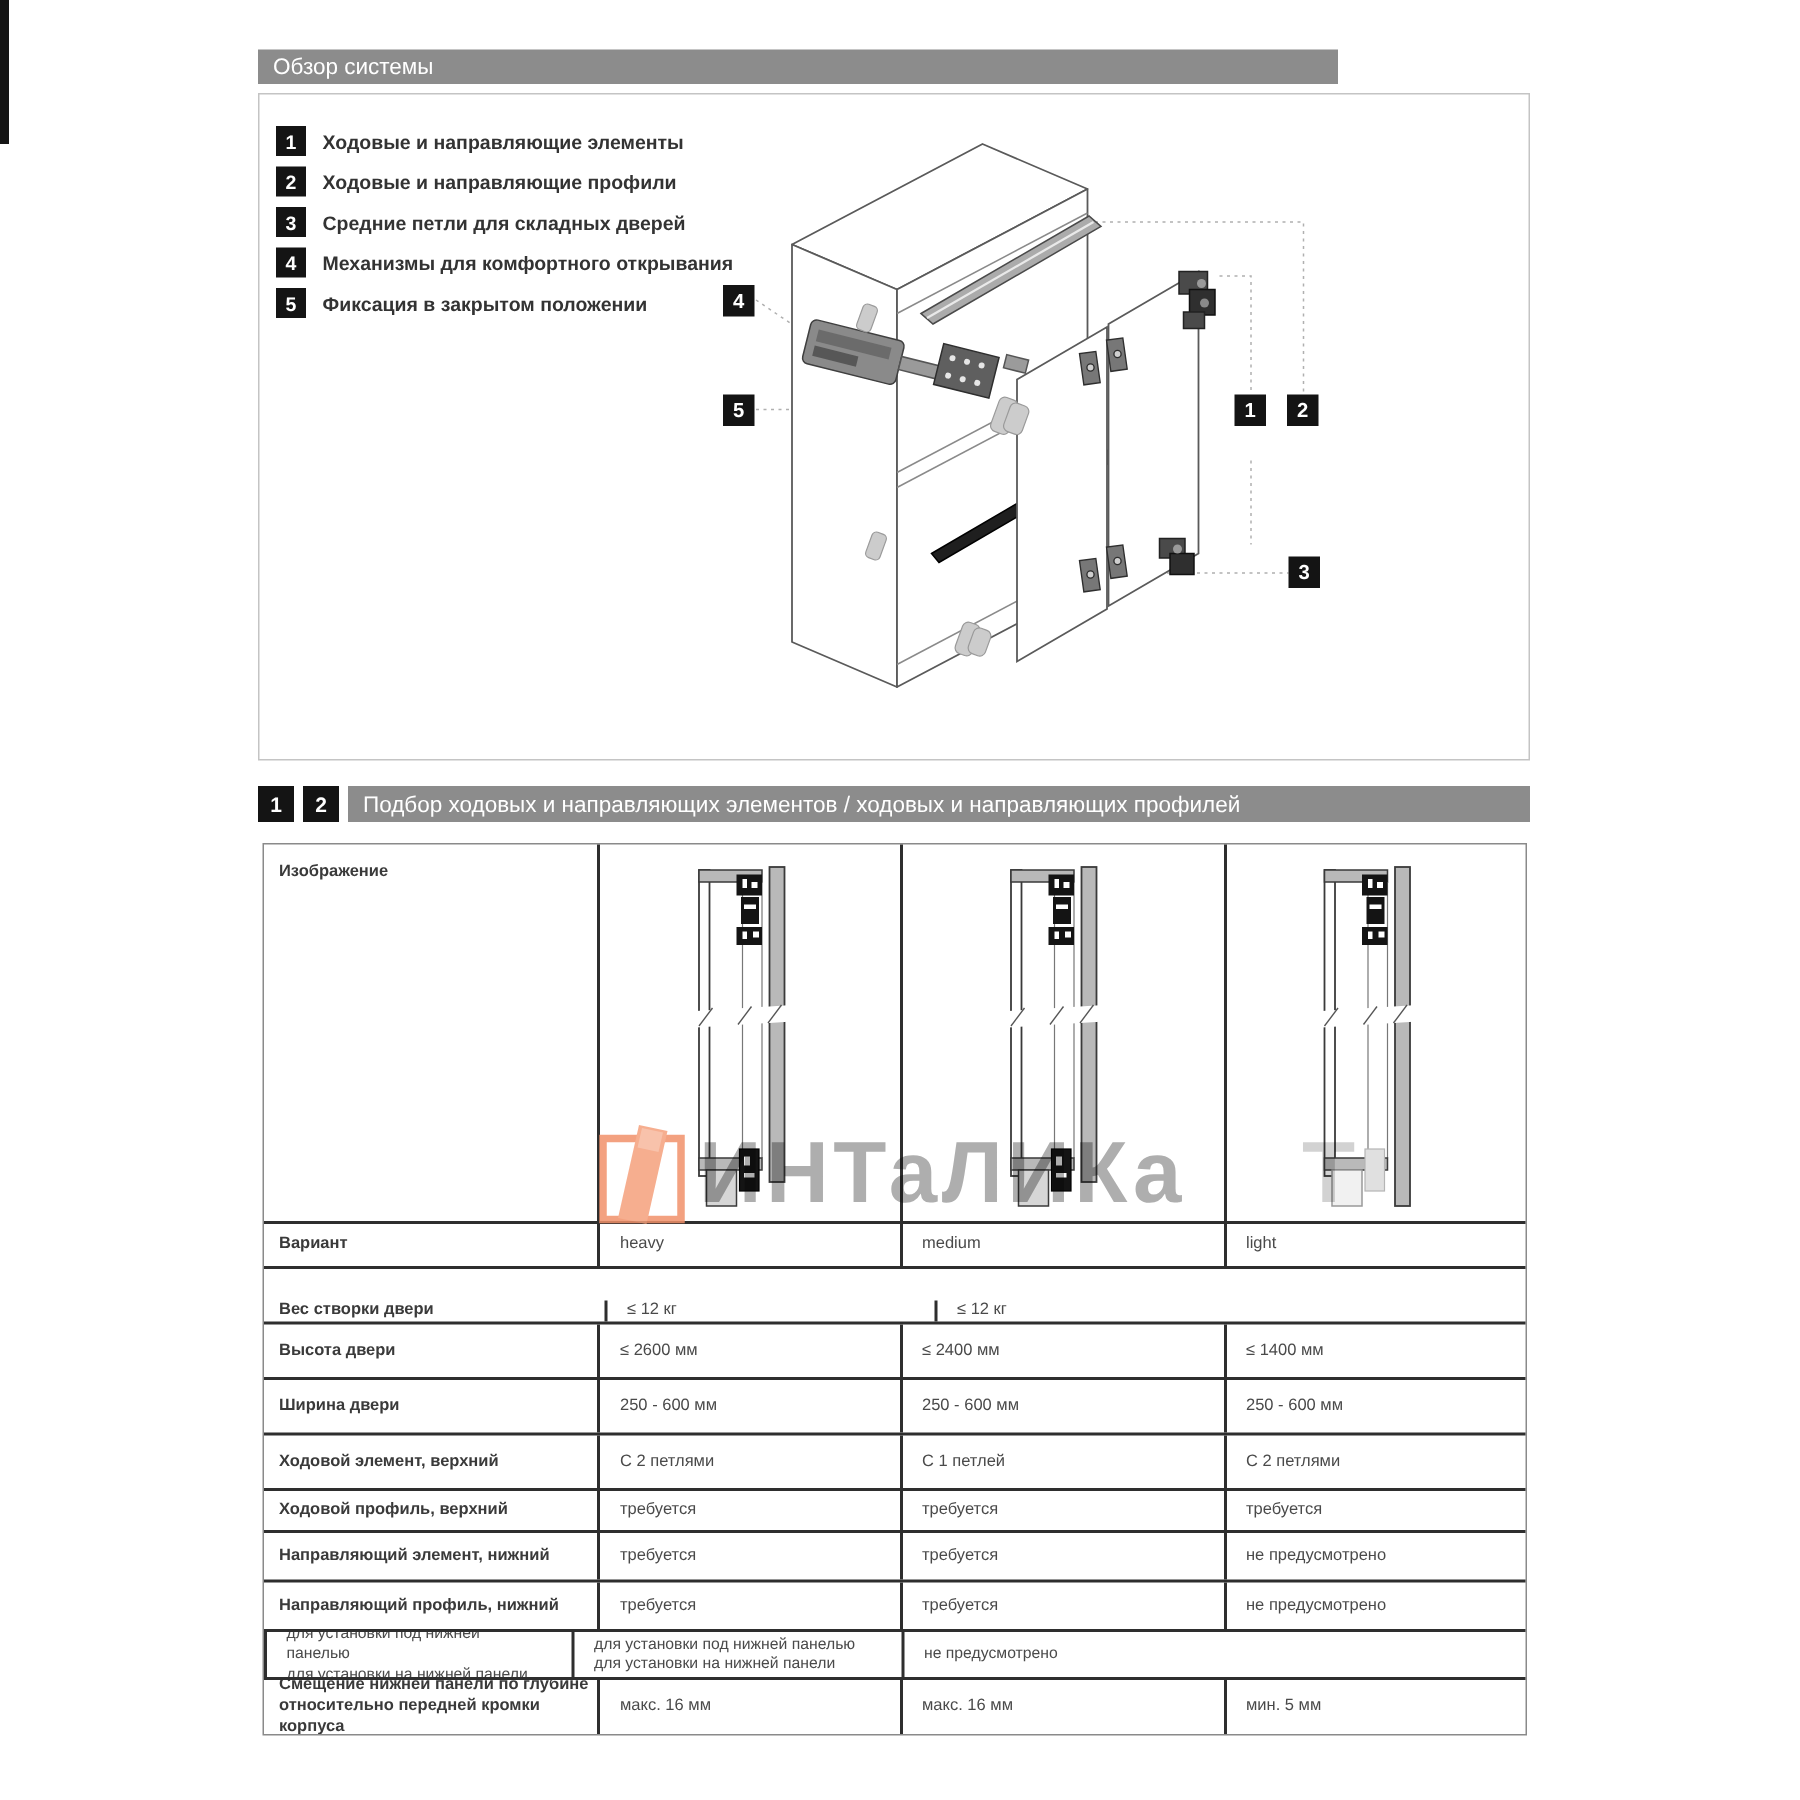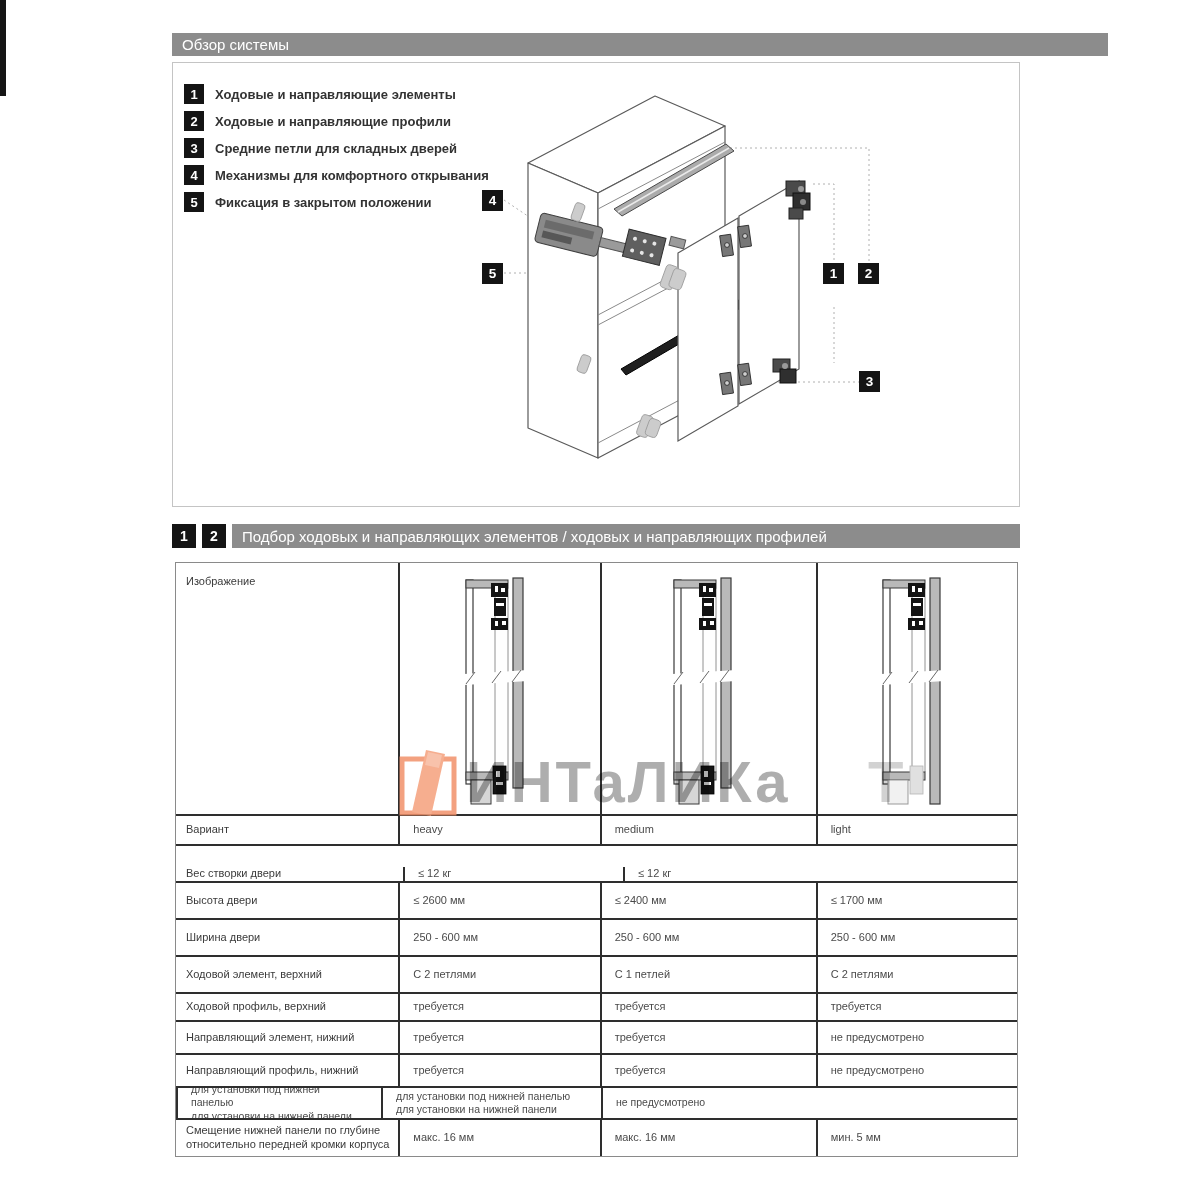--- a/index.html
+++ b/index.html
@@ -7,21 +7,21 @@
     width:1200px;height:1200px;position:relative;background:#ffffff;
     font-family:"Liberation Sans", sans-serif;color:#3d3d3d;overflow:hidden;
   }
   .abs{position:absolute;}
   
   .corner-strip{left:0;top:0;width:6px;height:96px;background:#151515;}
 
   
   .bar{background:#8c8c8c;color:#fff;font-size:15px;display:flex;align-items:center;
        padding-left:10px;box-sizing:border-box;}
-  .bar1{left:172px;top:33px;width:936px;height:23px;}
+  .bar1{left:172px;top:33px;width:720px;height:23px;}
   .bar2{left:232px;top:524px;width:788px;height:24px;}
 
   .blackbadge{background:#141414;color:#fff;font-weight:bold;display:flex;
       align-items:center;justify-content:center;box-sizing:border-box;}
   .hb{width:24px;height:24px;top:524px;font-size:14px;}
 
   
   .overview-box{left:172px;top:62px;width:848px;height:445px;border:1px solid #c4c4c4;box-sizing:border-box;}
   .legend{position:absolute;left:11px;top:21px;}
   .legend-item{display:flex;align-items:center;margin-bottom:7px;height:20px;}
@@ -31,21 +31,21 @@
 
   .diagram-svg{position:absolute;left:0;top:0;width:848px;height:445px;}
   .dbadge{position:absolute;width:21px;height:21px;font-size:13.5px;}
 
   
   .spec-table{left:175px;top:562px;width:843px;border:1px solid #8a8a8a;box-sizing:border-box;background:transparent;}
   .t-row{display:flex;box-sizing:border-box;border-top:2px solid #2e2e2e;}
   .t-row.first{border-top:none;}
   .cell{box-sizing:border-box;display:flex;align-items:center;font-size:11px;line-height:1.25;
         white-space:pre-line;overflow:hidden;}
-  .cell.lab{width:227px;font-weight:normal;padding-left:10px;padding-right:4px;color:#3a3a3a;}
+  .cell.lab{width:227px;font-weight:bold;padding-left:10px;padding-right:4px;color:#3a3a3a;}
   .cell.val{padding-left:13px;padding-right:22px;color:#4a4a4a;border-left:2px solid #2e2e2e;}
   .cell.v1{width:205px;} .cell.v2{width:220px;} .cell.v3{width:205px;}
   .img-row{height:251px;}
   .img-row .lab{align-items:flex-start;padding-top:12px;}
   .img-cell{display:flex;justify-content:center;align-items:flex-start;padding-top:13px;}
 
   
   .wm-text{left:466px;top:753px;font-size:58px;font-weight:bold;letter-spacing:3px;
       color:rgba(125,125,125,0.62);line-height:1;mix-blend-mode:multiply;pointer-events:none;}
   .wm-partial{left:868px;top:753px;font-size:58px;font-weight:bold;
@@ -284,21 +284,21 @@
     </div>
     <div class="t-row" style="height: 37px; align-items: flex-end;">
       <div class="cell lab">Вес створки двери</div>
       <div class="cell val v2">≤ 12 кг</div>
       <div class="cell val v3">≤ 12 кг</div>
     </div>
     <div class="t-row" style="height: 37px;">
       <div class="cell lab">Высота двери</div>
       <div class="cell val v1">≤ 2600 мм</div>
       <div class="cell val v2">≤ 2400 мм</div>
-      <div class="cell val v3">≤ 1700 мм</div>
+      <div class="cell val v3">≤ 1400 мм</div>
     </div>
     <div class="t-row" style="height: 37px;">
       <div class="cell lab">Ширина двери</div>
       <div class="cell val v1">250 - 600 мм</div>
       <div class="cell val v2">250 - 600 мм</div>
       <div class="cell val v3">250 - 600 мм</div>
     </div>
     <div class="t-row" style="height: 37px;">
       <div class="cell lab">Ходовой элемент, верхний</div>
       <div class="cell val v1">С 2 петлями</div>

